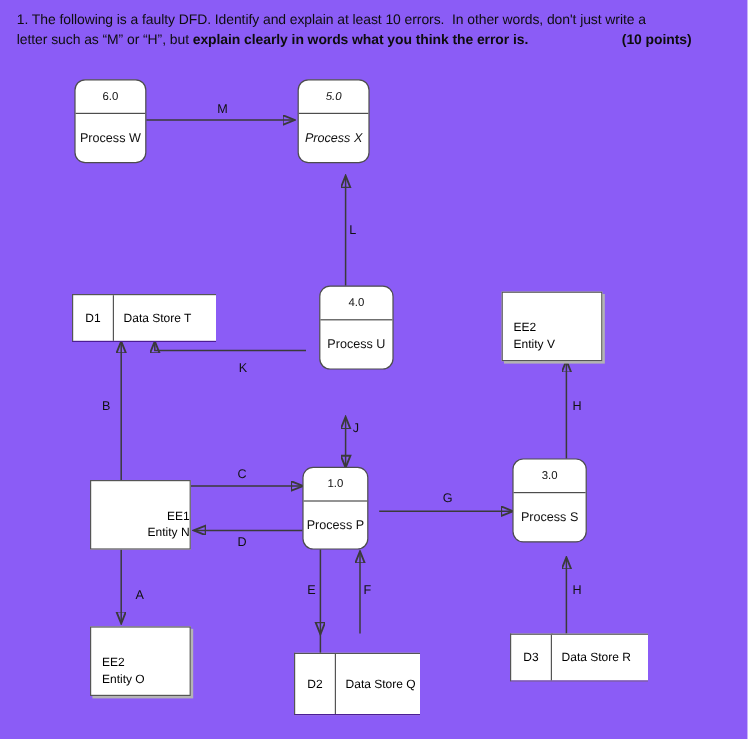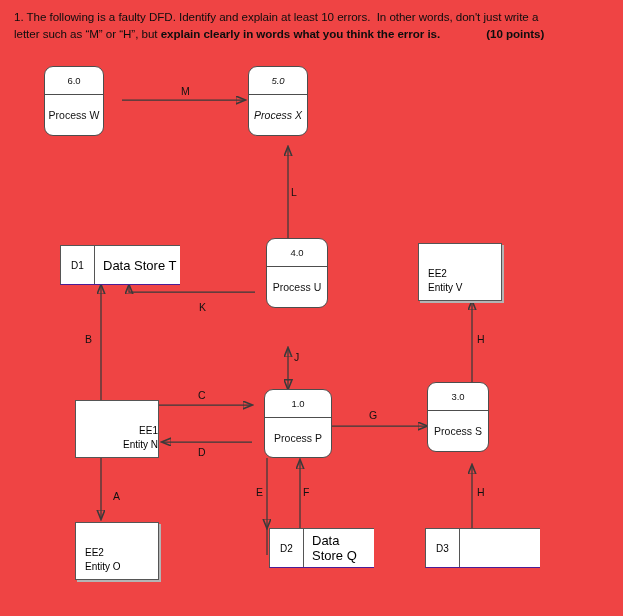--- a/index.html
+++ b/index.html
@@ -8,37 +8,37 @@
     background: #ffffff;
   }
   body {
     font-family: "Liberation Sans", sans-serif;
     color: #000000;
   }
   #page {
     position: relative;
     width: 623px;
     height: 616px;
-    background: #ef4444;
+    background: #8b5cf6;
     overflow: hidden;
   }
 
   
   #question {
     position: absolute;
     left: 14px;
     top: 8px;
     width: 600px;
     font-size: 11.6px;
     line-height: 17px;
     color: #0d0d0d;
     letter-spacing: -0.05px;
   }
   #question .bold { font-weight: bold; }
-  #question .pts { font-weight: bold; }
+  #question .pts { font-weight: bold; margin-left: 32px; }
   .q-line { white-space: pre-wrap; }
   .gap { display: inline-block; width: 46px; }
 
   
   #diagram {
     position: absolute;
     left: 0;
     top: 52px;
     width: 623px;
     height: 564px;
@@ -106,21 +106,21 @@
   }
   .datastore .dsname {
     position: absolute;
     left: 34px;
     top: 0;
     bottom: 0;
     right: 0;
     display: flex;
     align-items: center;
     padding-left: 8px;
-    font-size: 13px;
+    font-size: 10px;
     box-sizing: border-box;
   }
 
   
   .entity {
     position: absolute;
     box-sizing: border-box;
     border: 1px solid #555;
     background: #ffffff;
     z-index: 6;
@@ -211,57 +211,58 @@
       <line x1="267" y1="476" x2="267" y2="503"></line>
 
       <line x1="300" y1="476" x2="300" y2="408" marker-end="url(#ah)"></line>
 
       <line x1="472" y1="476" x2="472" y2="413" marker-end="url(#ah)"></line>
       <line x1="472" y1="476" x2="472" y2="503"></line>
 
       <line x1="460" y1="476" x2="460" y2="503"></line>
     </svg>
 
-    <div class="process" style="left:44px; top:14px; width:60px; height:70px;">
+    <div class="process" style="left:62px; top:14px; width:60px; height:70px;">
       <div class="pnum">6.0</div>
       <div class="pname">Process W</div>
     </div>
 
     <div class="process" style="left:248px; top:14px; width:60px; height:70px;font-style:italic;">
       <div class="pnum">5.0</div>
       <div class="pname">Process X</div>
     </div>
 
     <div class="process" style="left:255px; top:186px; width:62px; height:70px;margin-left:11px;">
       <div class="pnum">4.0</div>
       <div class="pname">Process U</div>
     </div>
 
-    <div class="process" style="left:264px; top:337px; width:68px; height:69px;">
+    <div class="process" style="left:252px; top:337px; width:55px; height:69px;">
       <div class="pnum">1.0</div>
       <div class="pname">Process P</div>
     </div>
 
     <div class="process" style="left:427px; top:330px; width:62px; height:70px;">
       <div class="pnum">3.0</div>
       <div class="pname">Process S</div>
     </div>
 
     <div class="datastore" style="left:60px; top:193px; width:120px; height:40px;">
       <div class="dsid">D1</div>
       <div class="dsname">Data Store T</div>
     </div>
 
-    <div class="datastore" style="left:245px; top:476px; width:105px; height:40px;margin-left:24px;">
+    <div class="datastore" style="left:245px; top:492px; width:105px; height:52px;">
       <div class="dsid">D2</div>
       <div class="dsname">Data Store Q</div>
     </div>
 
     <div class="datastore" style="left:425px; top:476px; width:115px; height:40px;">
       <div class="dsid">D3</div>
+      <div class="dsname">Data Store R</div>
     </div>
 
     <div class="entity shadow" style="left:418px; top:191px; width:84px; height:58px;">
       <span class="eid">EE2</span>
       <span class="ename">Entity V</span>
     </div>
 
     <div class="entity" style="left:75px; top:348px; width:84px; height:58px;text-align:right;">
       <span class="eid">EE1</span>
       <span class="ename">Entity N</span>

